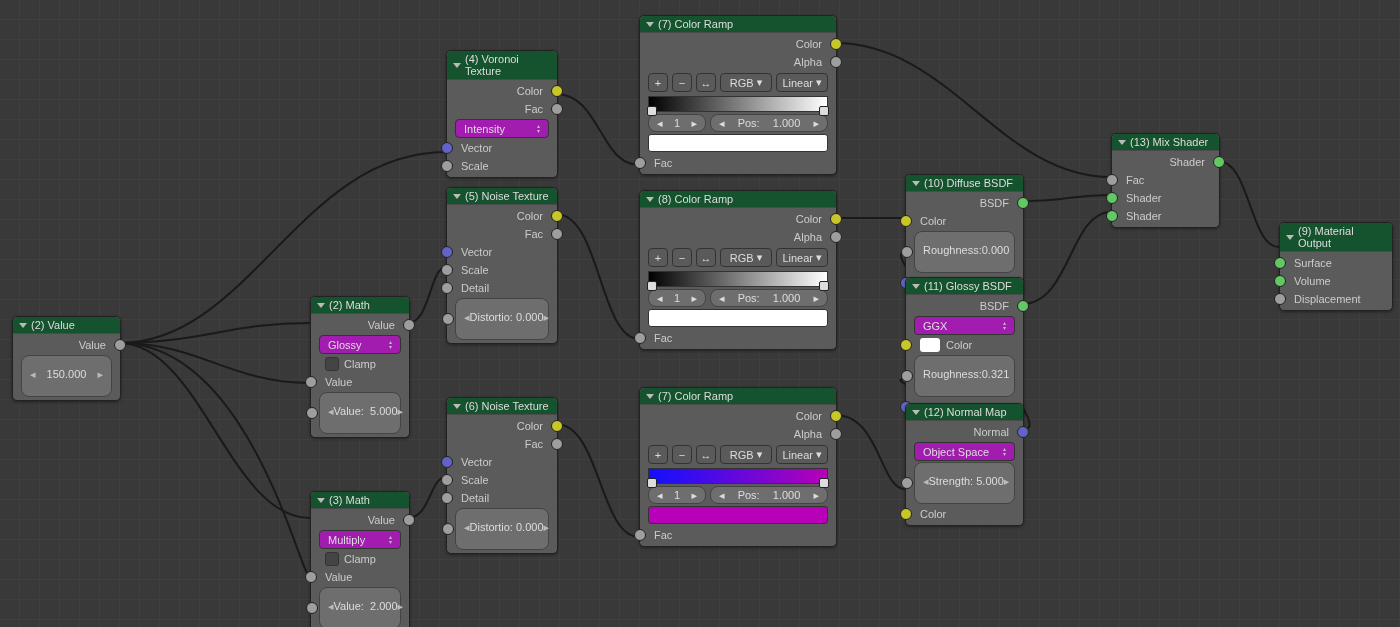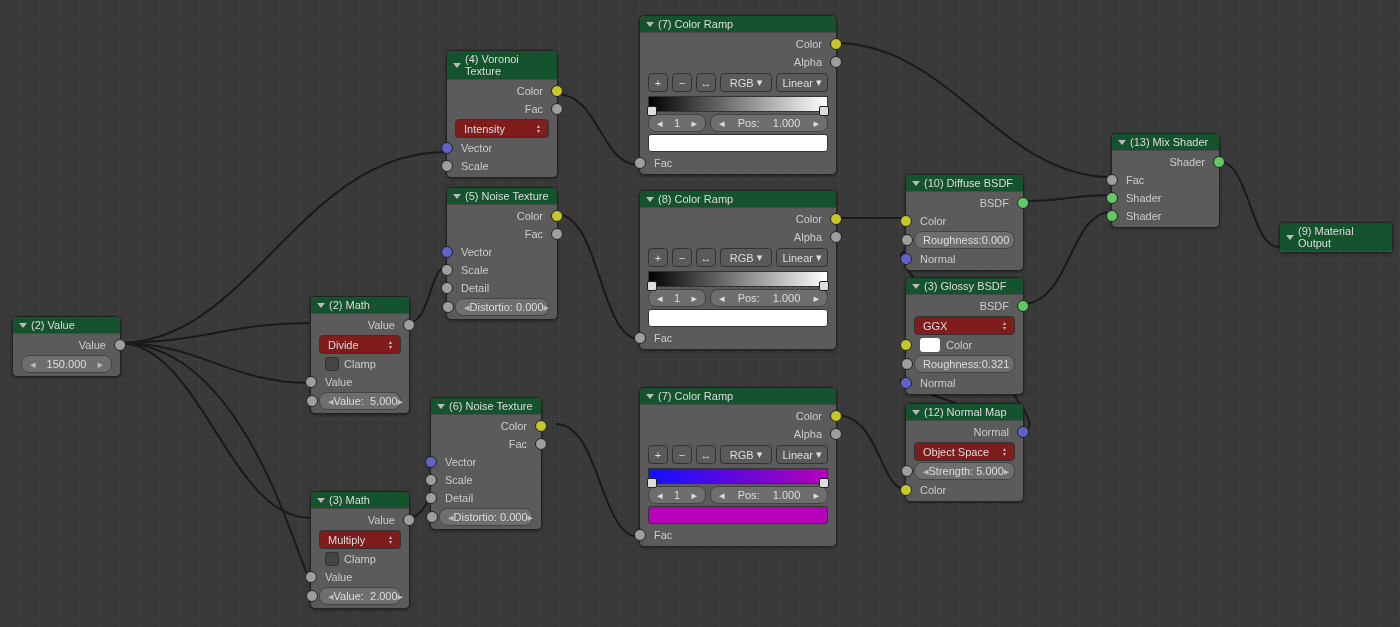--- a/index.html
+++ b/index.html
@@ -11,23 +11,23 @@
   .row{position:relative;height:18px;display:flex;align-items:center;padding:0 8px 0 14px}
   .row.out{justify-content:flex-end;padding-right:14px;padding-left:8px}
   .lbl{color:#ccc}
   .sock{position:absolute;width:10px;height:10px;border-radius:50%;border:1px solid #222;top:50%;transform:translateY(-50%);background:#999}
   .sock.l{left:-6px}
   .sock.r{right:-6px}
   .sock.y{background:#c7c729}
   .sock.g{background:#9e9e9e}
   .sock.p{background:#6363c7}
   .sock.gr{background:#63c763}
-  .field{background:#6e6e6e;border:1px solid #444;border-radius:8px;height:16px;display:flex;align-items:center;justify-content:space-between;padding:0 8px;color:#ddd;margin:1px 8px;position:relative}
+  .field{background:#6e6e6e;border:1px solid #444;border-radius:8px;height:16px;display:flex;justify-content:space-between;padding:12px 8px;color:#ddd;margin:1px 8px;position:relative}
   .field .ar{color:#bbb}
-  .dropdown{background:#7f1d1d;border:1px solid #333;border-radius:4px;height:17px;display:flex;align-items:center;justify-content:space-between;padding:0 8px;color:#ddd;margin:1px 8px}
+  .dropdown{background:#a21caf;border:1px solid #333;border-radius:4px;height:17px;display:flex;align-items:center;justify-content:space-between;padding:0 8px;color:#ddd;margin:1px 8px}
   .updn{display:flex;flex-direction:column;font-size:6px;line-height:5px;color:#bbb}
   .checkbox{width:12px;height:12px;border:1px solid #333;border-radius:3px;background:#444;display:inline-block;margin-right:5px}
   .ramp-tools{display:flex;gap:4px;align-items:center;padding:2px 8px}
   .rbtn{background:#5a5a5a;border:1px solid #333;border-radius:4px;height:17px;min-width:18px;display:flex;align-items:center;justify-content:center;color:#ddd}
   .rsel{flex:1;text-align:center}
   .grad{height:14px;margin:2px 8px;border:1px solid #333;background:linear-gradient(90deg,#000,#fff);position:relative}
   .grad .mk{position:absolute;bottom:-5px;width:8px;height:8px;background:#ddd;border:1px solid #222;border-radius:2px}
   .grad .mk.l{left:-2px}
   .grad .mk.r{right:-2px}
   .posrow{display:flex;gap:4px;margin:2px 8px}
@@ -82,21 +82,21 @@
   <div class="hdr">
       <span class="tri"></span>
       <span>(2) Math</span>
     </div>
   <div class="body">
     <div class="row out">
         <span class="lbl">Value</span>
         <span class="sock r g"></span>
       </div>
     <div class="dropdown">
-        <span>Divide</span>
+        <span>Glossy</span>
         <span class="updn">▴<br>▾</span>
       </div>
     <div class="row">
         <span class="checkbox"></span>
         <span class="lbl">Clamp</span>
       </div>
     <div class="row">
         <span class="sock l g"></span>
         <span class="lbl">Value</span>
       </div>
@@ -197,21 +197,21 @@
       </div>
     <div class="field" style="position:relative">
         <span class="sock l g" style="left:-14px"></span>
         <span class="ar">◂</span>
         <span><span>Distortio:</span>&nbsp;<span>0.000</span></span>
         <span class="ar">▸</span>
       </div>
   </div>
 </div>
 
-<div class="node" style="left:430px;top:397px;width:110px">
+<div class="node" style="left:446px;top:397px;width:110px">
   <div class="hdr">
       <span class="tri"></span>
       <span>(6) Noise Texture</span>
     </div>
   <div class="body">
     <div class="row out">
         <span class="lbl">Color</span>
         <span class="sock r y"></span>
       </div>
     <div class="row out">
@@ -399,21 +399,21 @@
     <div class="row">
         <span class="sock l p"></span>
         <span class="lbl">Normal</span>
       </div>
   </div>
 </div>
 
 <div class="node" style="left:905px;top:277px;width:117px">
   <div class="hdr">
       <span class="tri"></span>
-      <span>(3) Glossy BSDF</span>
+      <span>(11) Glossy BSDF</span>
     </div>
   <div class="body">
     <div class="row out">
         <span class="lbl">BSDF</span>
         <span class="sock r gr"></span>
       </div>
     <div class="dropdown">
         <span>GGX</span>
         <span class="updn">▴<br>▾</span>
       </div>
@@ -484,13 +484,27 @@
         <span class="lbl">Shader</span>
       </div>
   </div>
 </div>
 
 <div class="node" style="left:1279px;top:222px;width:112px">
   <div class="hdr">
       <span class="tri"></span>
       <span>(9) Material Output</span>
     </div>
+  <div class="body">
+    <div class="row">
+        <span class="sock l gr"></span>
+        <span class="lbl">Surface</span>
+      </div>
+    <div class="row">
+        <span class="sock l gr"></span>
+        <span class="lbl">Volume</span>
+      </div>
+    <div class="row">
+        <span class="sock l g"></span>
+        <span class="lbl">Displacement</span>
+      </div>
+  </div>
 </div>
 
 </body></html>

